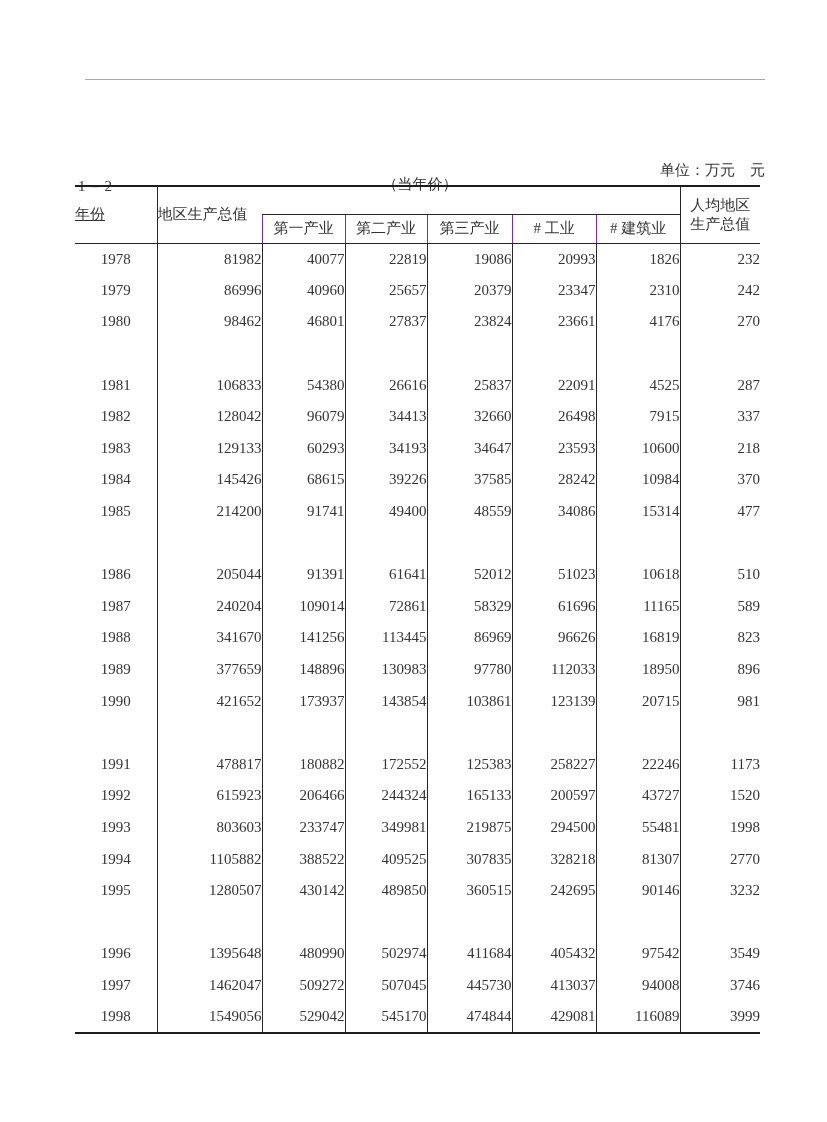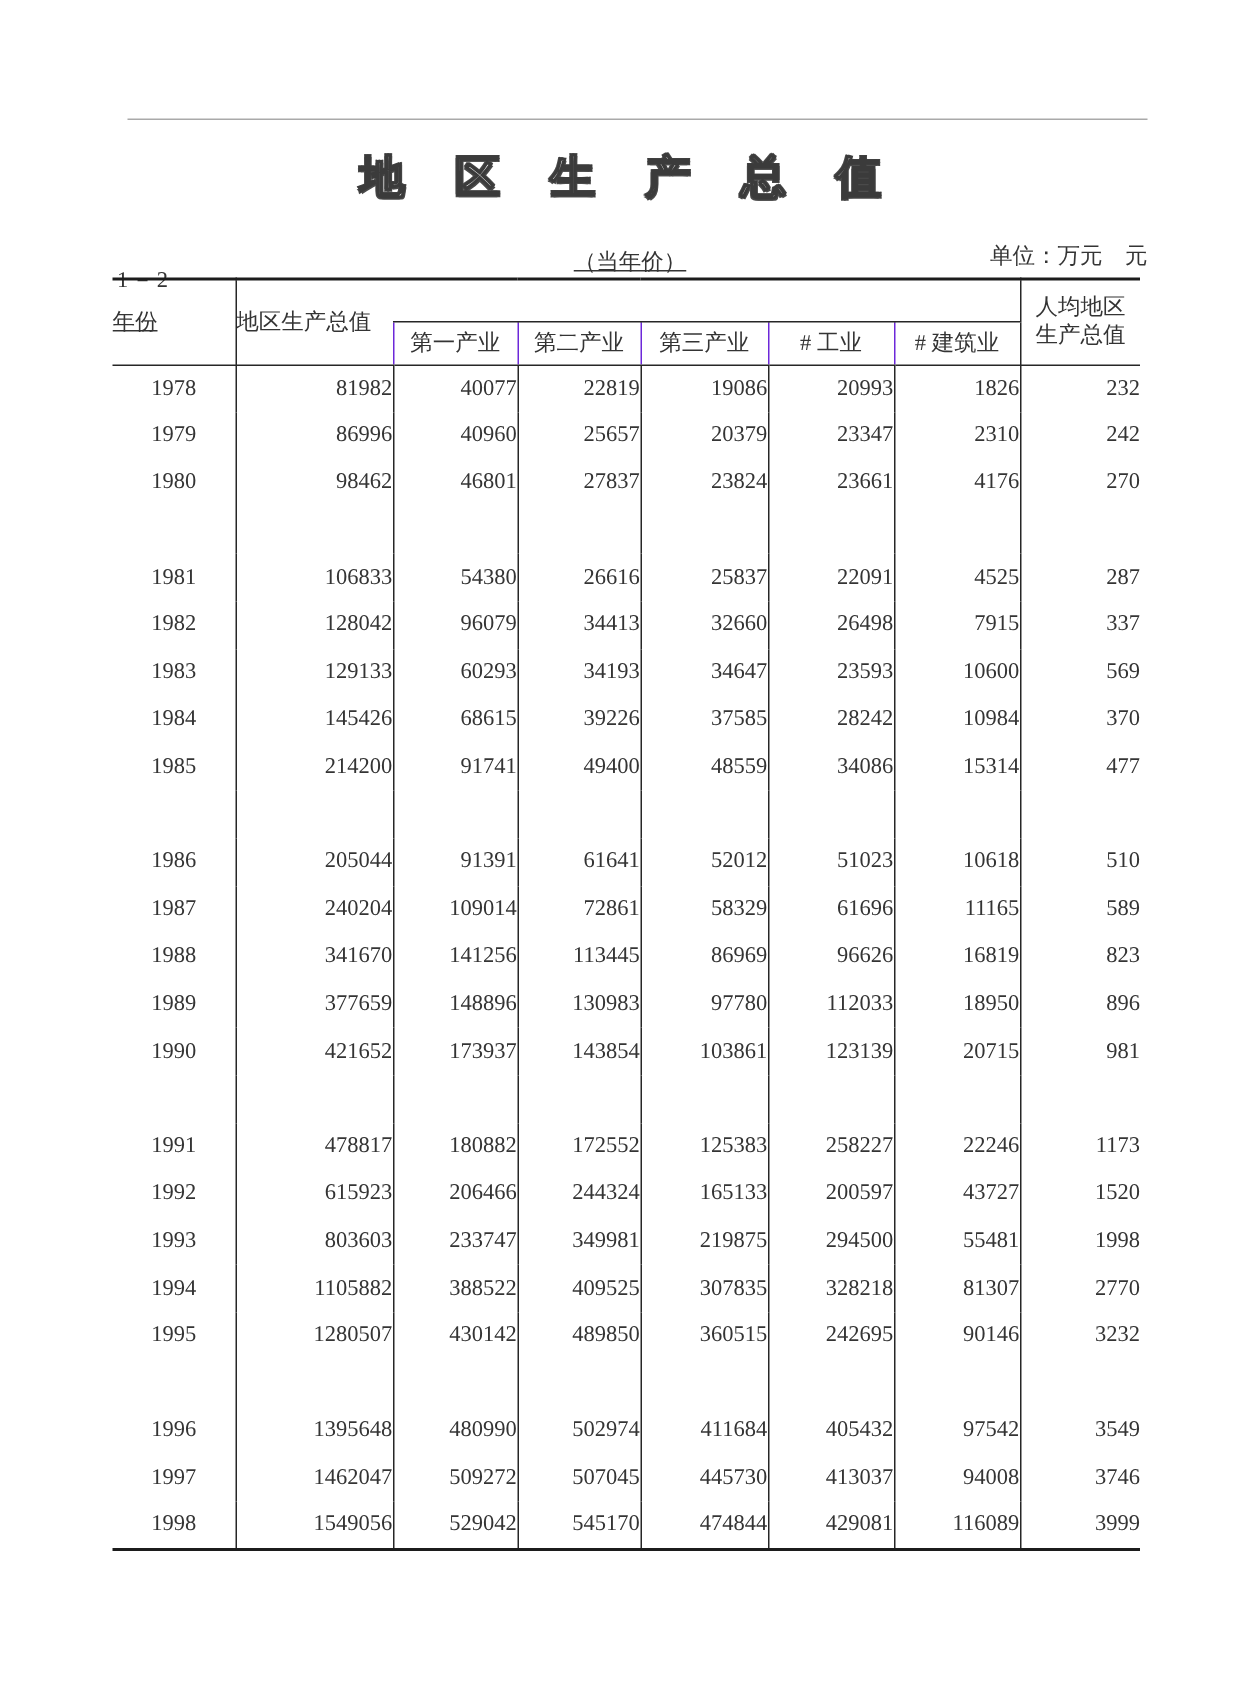--- a/index.html
+++ b/index.html
@@ -40,21 +40,21 @@
   }
   .meta-row {
     position: absolute;
     top: 161px;
     left: 75px;
     width: 690px;
     height: 22px;
     font-size: 15px;
   }
   .meta-code { position: absolute; left: 3px; top: 16px; letter-spacing: 2px; }
-  .meta-price { position: absolute; left: 50%; transform: translateX(-50%); top: 4px; text-decoration: underline; }
+  .meta-price { position: absolute; left: 50%; transform: translateX(-50%); top: 14px; }
   .meta-unit { position: absolute; right: 0; top: 0; font-family: Liberation Mono, monospace; }
 
   table.stat-table {
     position: absolute;
     left: 75px;
     top: 185px;
     width: 685px;
     border-collapse: collapse;
     table-layout: fixed;
     border-top: 2px solid #1c1c1c;
@@ -88,21 +88,20 @@
   .year-cell { text-align: center; }
   .num-cell  { text-align: right; padding-right: 20px; }
 </style>
 </head>
 <body>
 
 <div class="page">
 
   <div class="top-rule"></div>
 
-  <div class="doc-title">地 区 生 产 总 值</div>
 
   <div class="meta-row">
     <span class="meta-code">1－2</span>
     <span class="meta-price">（当年价）</span>
     <span class="meta-unit">单位：万元　元</span>
   </div>
 
   <table class="stat-table">
     <colgroup>
       <col style="width:82px">
@@ -194,21 +193,21 @@
           <td class="num-cell">337</td>
         </tr>
         <tr>
           <td class="year-cell">1983</td>
           <td class="num-cell">129133</td>
           <td class="num-cell">60293</td>
           <td class="num-cell">34193</td>
           <td class="num-cell">34647</td>
           <td class="num-cell">23593</td>
           <td class="num-cell">10600</td>
-          <td class="num-cell">569</td>
+          <td class="num-cell">218</td>
         </tr>
         <tr>
           <td class="year-cell">1984</td>
           <td class="num-cell">145426</td>
           <td class="num-cell">68615</td>
           <td class="num-cell">39226</td>
           <td class="num-cell">37585</td>
           <td class="num-cell">28242</td>
           <td class="num-cell">10984</td>
           <td class="num-cell">370</td>

